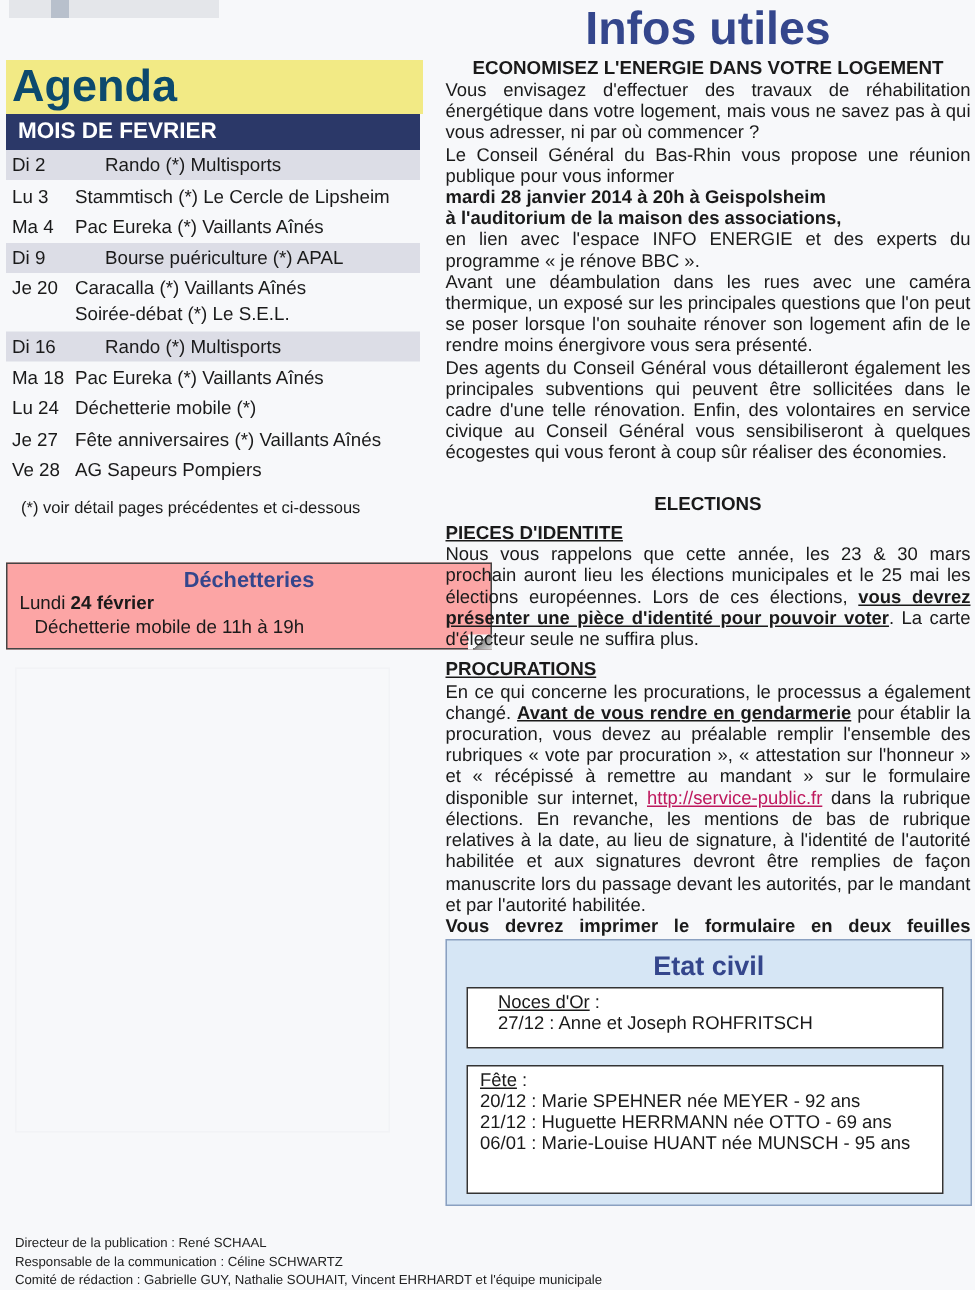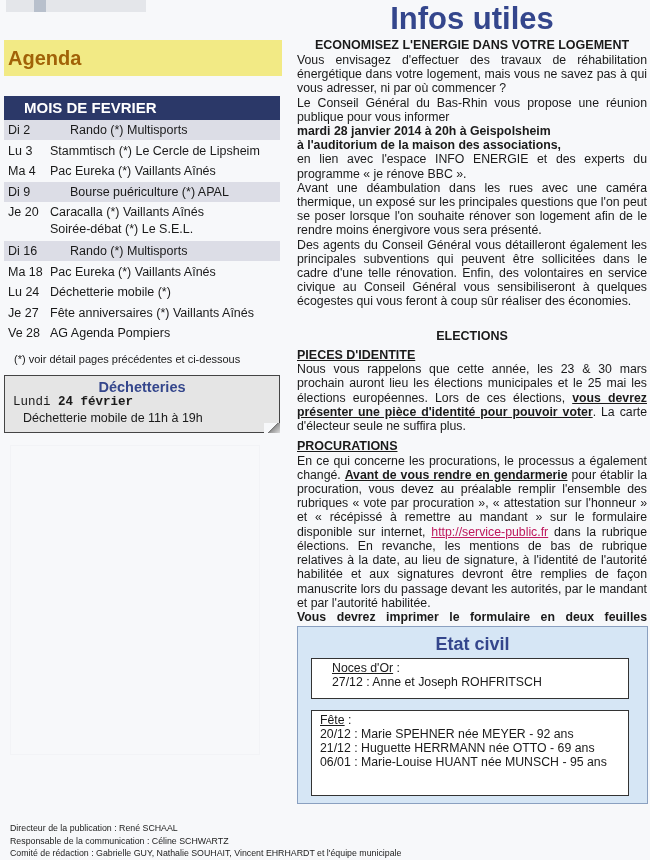--- a/index.html
+++ b/index.html
@@ -5,34 +5,34 @@
   * { box-sizing: border-box; margin: 0; padding: 0; }
   html, body { width: 650px; height: 860px; background: #f7f8fa; overflow: hidden; }
   body { position: relative; font-family: "Liberation Sans", sans-serif; color: #1a1a1a; }
 
   .top-ghost { position: absolute; left: 6px; top: 0; width: 140px; height: 12px; background: #e4e6ea; }
   .top-ghost .sq { position: absolute; left: 28px; top: 0; width: 12px; height: 12px; background: #b8c0cc; }
 
   
   .left { position: absolute; left: 4px; top: 40px; width: 276px; }
   .agenda-title { background: #f2ea85; height: 36px; padding-left: 4px; margin-right: -2px; }
-  .agenda-title span { font-size: 20px; font-weight: bold; color: #a16207; line-height: 36px; }
-  .month-bar { background: #2b3868; height: 24px; margin-top: 20px; padding-left: 20px; }
+  .agenda-title span { font-size: 30px; font-weight: bold; color: #0c4a6e; line-height: 36px; }
+  .month-bar { background: #2b3868; height: 24px; margin-top: 0; padding-left: 8px; }
   .month-bar span { color: #ffffff; font-weight: bold; font-size: 15px; line-height: 24px; }
   .agenda-list { margin-top: 0; }
   .ag-row { display: flex; font-size: 12.5px; line-height: 20px; padding-left: 4px; margin-bottom: 0.5px; }
   .ag-row.shade { background: #dcdde6; gap: 20px; }
   .ag-day { width: 42px; flex-shrink: 0; }
   .ag-lines { display: flex; flex-direction: column; }
   .ag-row.tall { margin-bottom: 4px; }
   .ag-note { font-size: 11px; margin-top: 10px; padding-left: 10px; }
 
-  .dech-box { position: absolute; left: 4px; top: 375px; width: 276px; height: 58px; border: 1px solid #444; background: #e5e5e5; }
+  .dech-box { position: absolute; left: 4px; top: 375px; width: 324px; height: 58px; border: 1px solid #444; background: #fca5a5; }
   .dech-title { text-align: center; color: #34468c; font-weight: bold; font-size: 14.5px; margin-top: 3px; }
-  .dech-line1 { font-size: 12.5px; padding-left: 8px; line-height: 15px; font-family: Liberation Mono, monospace; }
+  .dech-line1 { font-size: 12.5px; padding-left: 8px; line-height: 15px; }
   .dech-line2 { font-size: 12.5px; padding-left: 18px; line-height: 16px; }
   .dech-curl { position: absolute; right: -1px; bottom: -1px; width: 16px; height: 10px; background: linear-gradient(135deg, #f7f8fa 50%, #666 50%, #999 60%, #ddd 100%); }
 
   .faded-area { position: absolute; left: 10px; top: 445px; width: 250px; height: 310px; border: 1px solid #eef0f4; opacity: 0.6; }
 
   
   .right { position: absolute; left: 297px; top: 6px; width: 350px; }
   .infos-title { text-align: center; color: #34468c; font-size: 31px; font-weight: bold; line-height: 26px; }
   .h-center { text-align: center; font-weight: bold; font-size: 12.5px; margin-top: 6px; line-height: 15px; }
   .para { font-size: 12.3px; line-height: 14.2px; text-align: justify; }
@@ -118,21 +118,21 @@
       </div>
       <div class="ag-row">
         <span class="ag-day">Je 27</span>
         <span class="ag-lines">
           <span>Fête anniversaires (*) Vaillants Aînés</span>
         </span>
       </div>
       <div class="ag-row">
         <span class="ag-day">Ve 28</span>
         <span class="ag-lines">
-          <span>AG Agenda Pompiers</span>
+          <span>AG Sapeurs Pompiers</span>
         </span>
       </div>
     </div>
   <div class="ag-note">(*) voir détail pages précédentes et ci-dessous</div>
 </div>
 
 <div class="dech-box">
   <div class="dech-title">Déchetteries</div>
   <div class="dech-line1"><span>Lundi </span><b>24 février</b></div>
   <div class="dech-line2">Déchetterie mobile de 11h à 19h</div>

